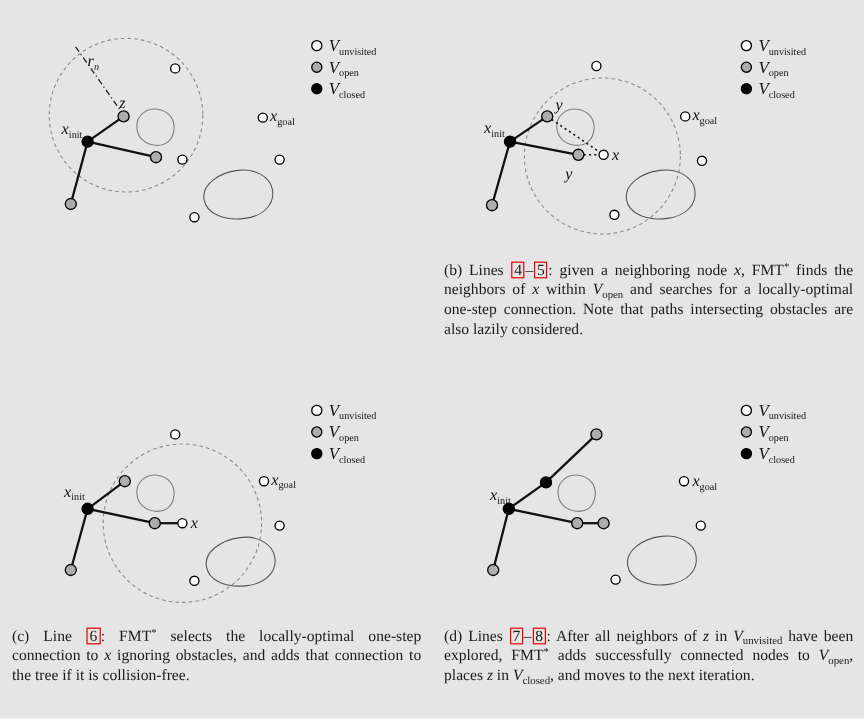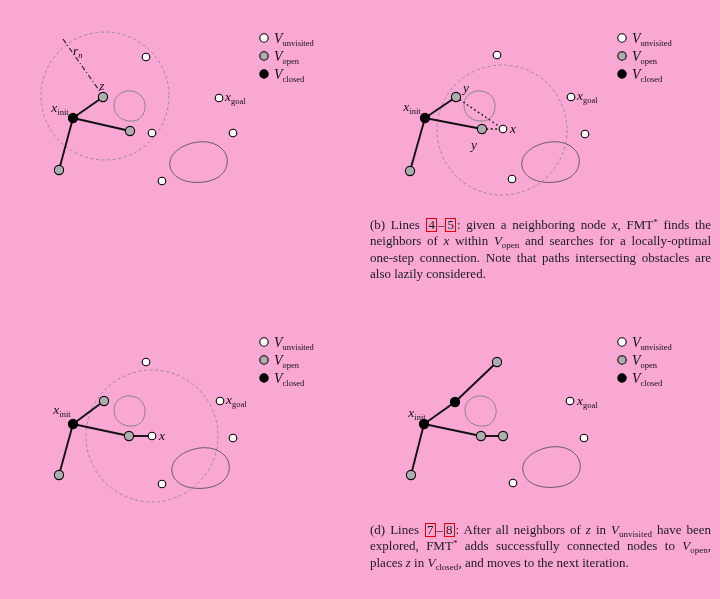--- a/index.html
+++ b/index.html
@@ -1,17 +1,17 @@
 <!DOCTYPE html>
 <html><head>
 <meta charset="utf-8">
 <style>
   html,body{margin:0;padding:0;background:#fff;}
   .page{
-    position:relative;width:720px;height:599px;background:#f9a8d4;
+    position:relative;width:720px;height:599px;background:#e5e5e5;
     font-family:"Liberation Serif", serif;overflow:hidden;
   }
   .grid{
     display:grid;grid-template-columns:360px 360px;grid-template-rows:300px 299px;
   }
   .fig{margin:0;padding:0;}
   svg.diagram{display:block;}
   .caption{
     margin:12px 9px 0 10px;
     font-size:13px;line-height:16.4px;text-align:justify;color:#1b1b1b;
@@ -122,20 +122,21 @@
           <text x="226" y="104" text-anchor="start" font-family="&quot;Liberation Serif&quot;, serif" font-size="13.5" font-style="italic" fill="#111"><tspan>x</tspan><tspan dy="3" font-size="8.5" font-style="normal">goal</tspan></text>
           <g>
             <circle cx="264" cy="42" r="4.2" fill="#ffffff" stroke="#000000" stroke-width="1.1"></circle>
             <text x="274" y="46.5" text-anchor="start" font-family="&quot;Liberation Serif&quot;, serif" font-size="14" font-style="italic" fill="#111"><tspan>V</tspan><tspan dy="3" font-size="8.5" font-style="normal">unvisited</tspan></text>
             <circle cx="264" cy="60" r="4.2" fill="#adadad" stroke="#000000" stroke-width="1.1"></circle>
             <text x="274" y="64.5" text-anchor="start" font-family="&quot;Liberation Serif&quot;, serif" font-size="14" font-style="italic" fill="#111"><tspan>V</tspan><tspan dy="3" font-size="8.5" font-style="normal">open</tspan></text>
             <circle cx="264" cy="78" r="4.2" fill="#000000" stroke="#000000" stroke-width="1.1"></circle>
             <text x="274" y="82.5" text-anchor="start" font-family="&quot;Liberation Serif&quot;, serif" font-size="14" font-style="italic" fill="#111"><tspan>V</tspan><tspan dy="3" font-size="8.5" font-style="normal">closed</tspan></text>
           </g>
         </svg>
+      <figcaption class="caption">(c) Line <span class="boxed">6</span>: FMT<sup>*</sup> selects the locally-optimal one-step connection to <i>x</i> ignoring obstacles, and adds that connection to the tree if it is collision-free.</figcaption>
     </figure>
 
     <figure class="fig">
       <svg class="diagram" width="360" height="210" viewBox="0 0 360 210">
           <path d="M 1 -15 C 10 -14, 16 -7, 15 2 C 14 11, 8 16, -1 15 C -10 14, -16 8, -16 -1 C -16 -10, -8 -16, 1 -15 Z" transform="translate(121,111)" fill="none" stroke="#808080" stroke-width="0.9"></path>
           <path d="M 0 -20 C 14 -22, 27 -15, 29 -4 C 31 8, 22 18, 6 20 C -10 22, -26 17, -28 4 C -30 -8, -16 -18, 0 -20 Z" transform="translate(191,167)" fill="none" stroke="#555555" stroke-width="0.9"></path>
           <line x1="64" y1="124" x2="95" y2="102" stroke="#111111" stroke-width="1.9"></line>
           <line x1="95" y1="102" x2="137" y2="62" stroke="#111111" stroke-width="1.9"></line>
           <line x1="64" y1="124" x2="121" y2="136" stroke="#111111" stroke-width="1.9"></line>
           <line x1="121" y1="136" x2="143" y2="136" stroke="#111111" stroke-width="1.9"></line>

